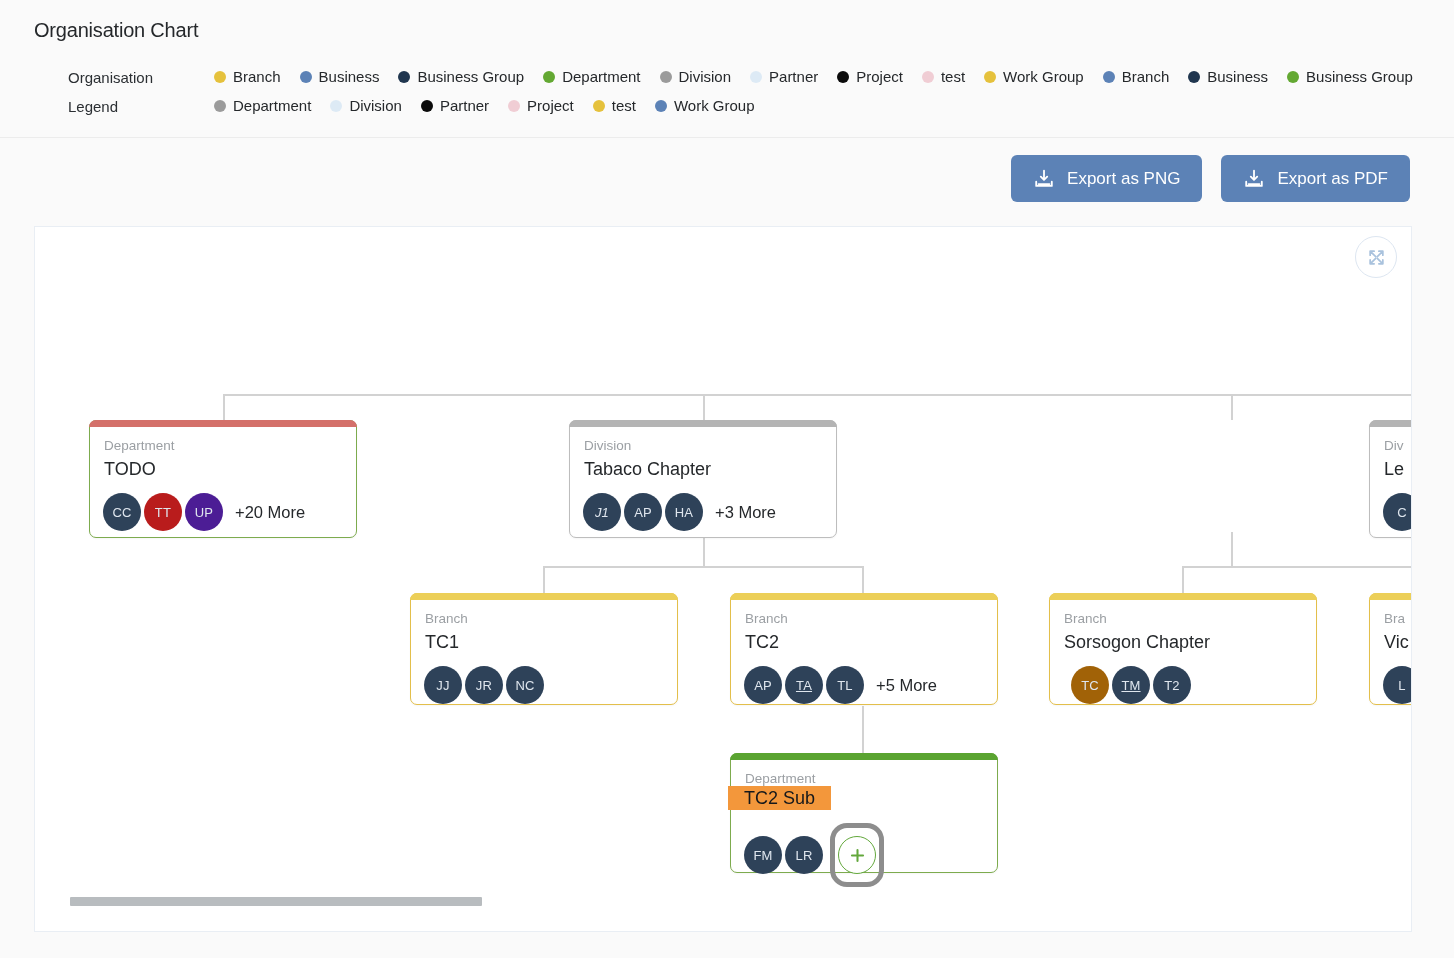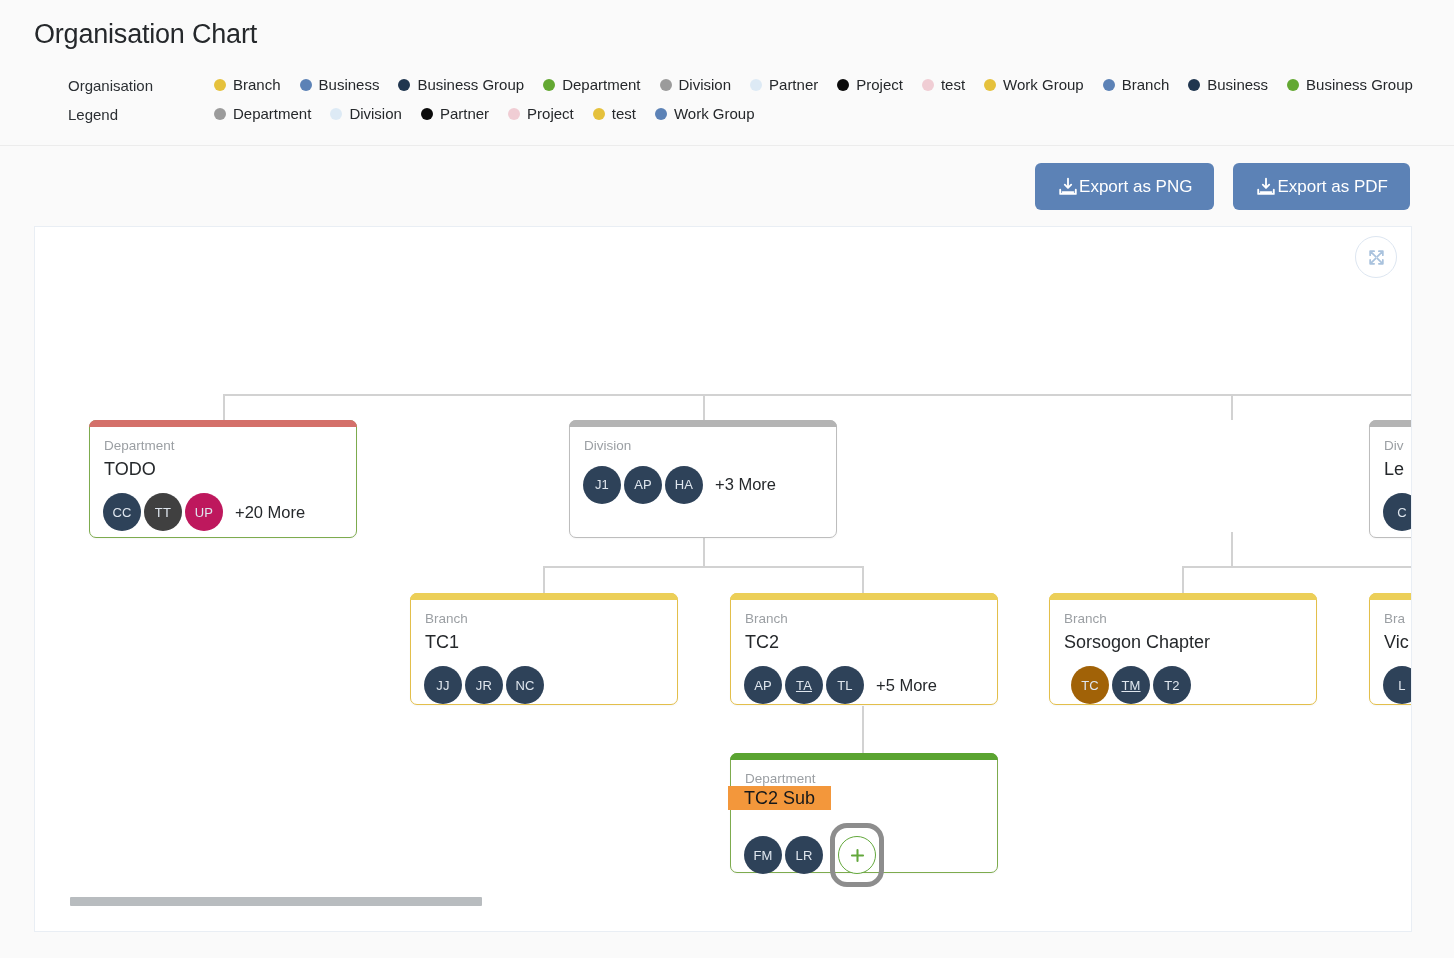--- a/index.html
+++ b/index.html
@@ -9,21 +9,21 @@
     background:#fafafa;
     font-family:"Liberation Sans", sans-serif;
     color:#232629;
     overflow:hidden;
     position:relative;
   }
 
   
   .page-head { padding:18px 0 0 34px; }
   .page-title {
-    font-size:27px; font-weight:400; letter-spacing:-0.2px;
+    font-size:20px; font-weight:400; letter-spacing:-0.2px;
     color:#25282b; line-height:1.2; margin:0 0 22px 0;
   }
 
   
   .legend-row { display:flex; align-items:flex-start; padding-left:34px; }
   .legend-label {
     width:146px; flex:0 0 146px;
     font-size:15px; line-height:1.9; color:#2b2f33;
   }
   .legend-items {
@@ -40,21 +40,21 @@
   .head-rule {
     margin-top:14px; height:1px; background:#ececec; width:100%;
   }
 
   
   .btn-bar {
     display:flex; justify-content:flex-end; gap:19px;
     padding:17px 44px 0 0;
   }
   .btn {
-    display:flex; align-items:center; 
+    display:flex; align-items:center; gap:12px;
     background:#5c82b6; color:#fff; border:none; border-radius:6px;
     padding:0 22px; height:47px;
     font-size:17px; font-family:"Liberation Sans", sans-serif;
     cursor:pointer;
   }
   .btn .lbl { line-height:1; }
   .dl-icon { width:22px; height:22px; display:block; flex:0 0 22px; }
 
   
   .chart-panel {
@@ -288,31 +288,32 @@
     <div class="ln v" style="left:1147px; top:339px; height:27px;"></div>
 
     <div class="ln v" style="left:827px; top:479px; height:47px;"></div>
 
     <div class="node n-dept" style="left: 54px; top: 193px; width: 268px; height: 118px; border-color: rgb(125, 171, 78);">
       <div class="bar" style="background: rgb(212, 112, 106);"></div>
       <div class="type">Department</div>
       <div style="margin-left:-14px;"><span class="name">TODO</span></div>
       <div class="avatars">
         <span class="av" style="background: rgb(46, 66, 89);">CC</span>
-        <span class="av" style="background: #404040;">TT</span>
-        <span class="av" style="background: #be185d;">UP</span>
+        <span class="av" style="background: #b91c1c;">TT</span>
+        <span class="av" style="background: #4c1d95;">UP</span>
         <span class="more">+20 More</span>
       </div>
     </div>
 
     <div class="node n-div" style="left: 534px; top: 193px; width: 268px; height: 118px; border-color: rgb(189, 189, 189);">
       <div class="bar" style="background: rgb(180, 180, 180);"></div>
       <div class="type">Division</div>
-      <div class="avatars">
-        <span class="av" style="background: rgb(46, 66, 89);">J1</span>
+      <div style="margin-left:-14px;"><span class="name">Tabaco Chapter</span></div>
+      <div class="avatars">
+        <span class="av" style="background: rgb(46, 66, 89); font-style: italic;">J1</span>
         <span class="av" style="background: rgb(46, 66, 89);">AP</span>
         <span class="av" style="background: rgb(46, 66, 89);">HA</span>
         <span class="more">+3 More</span>
       </div>
     </div>
 
     <div class="node n-div" style="left: 1334px; top: 193px; width: 268px; height: 118px; border-color: rgb(189, 189, 189);">
       <div class="bar" style="background: rgb(180, 180, 180);"></div>
       <div class="type">Div</div>
       <div style="margin-left:-14px;"><span class="name">Le</span></div>

